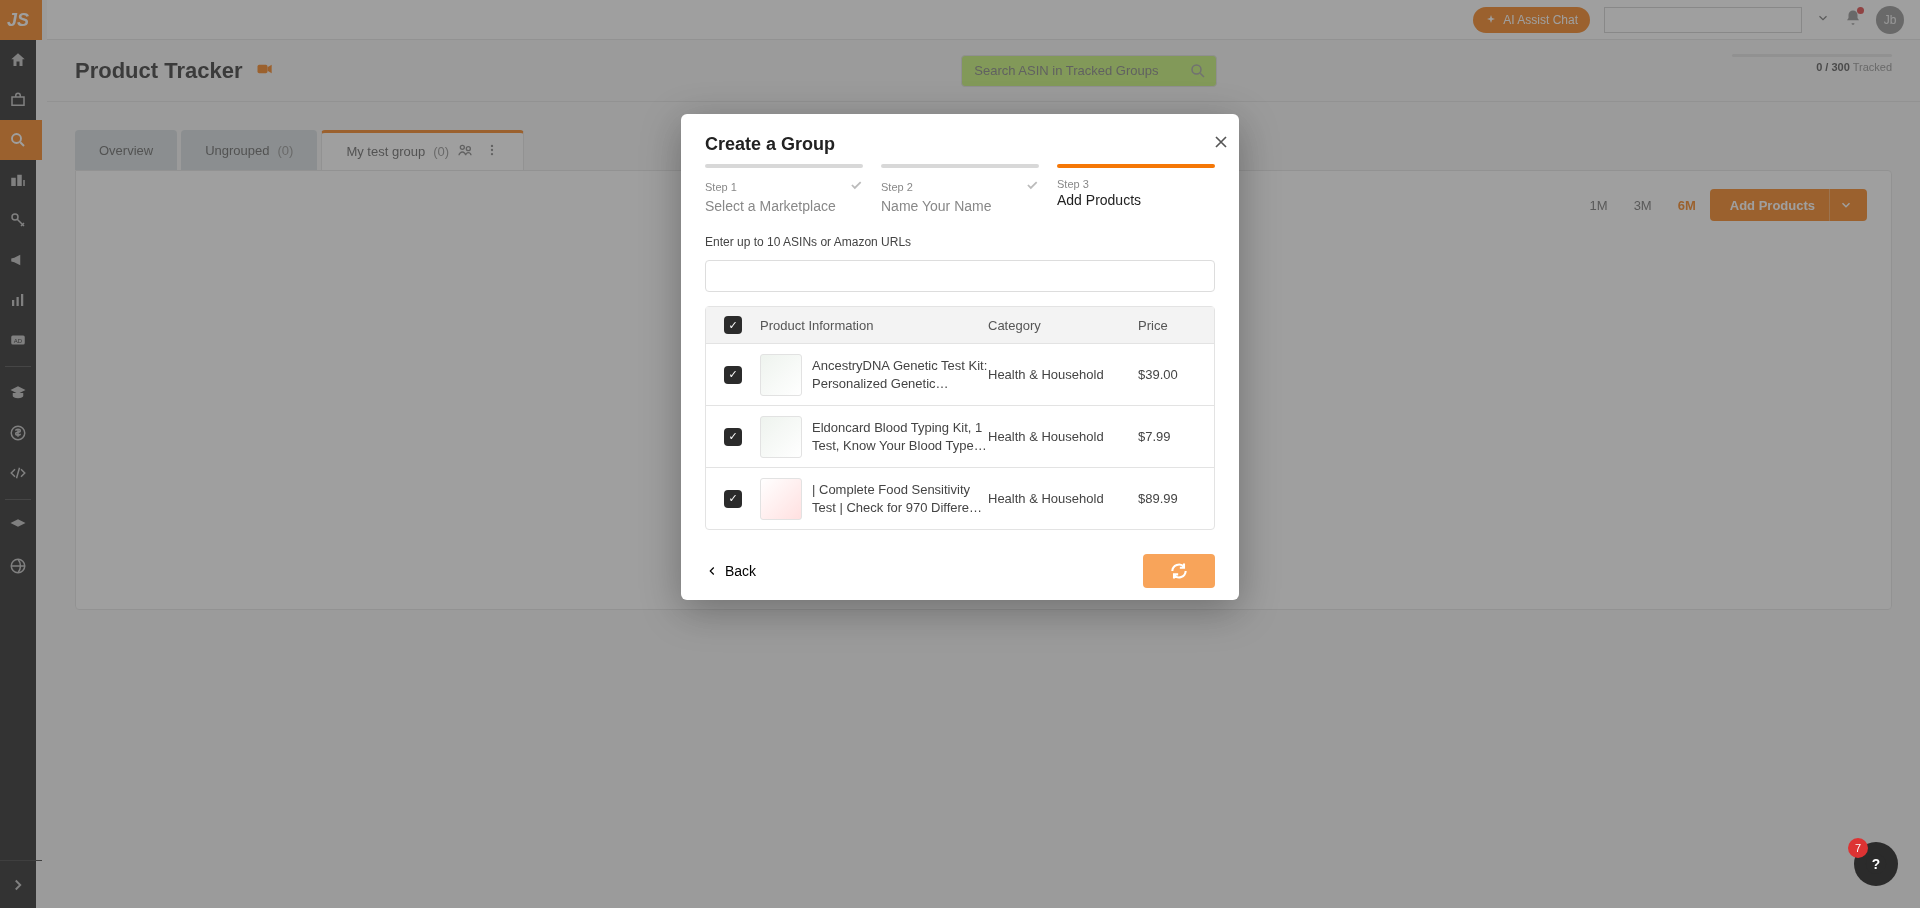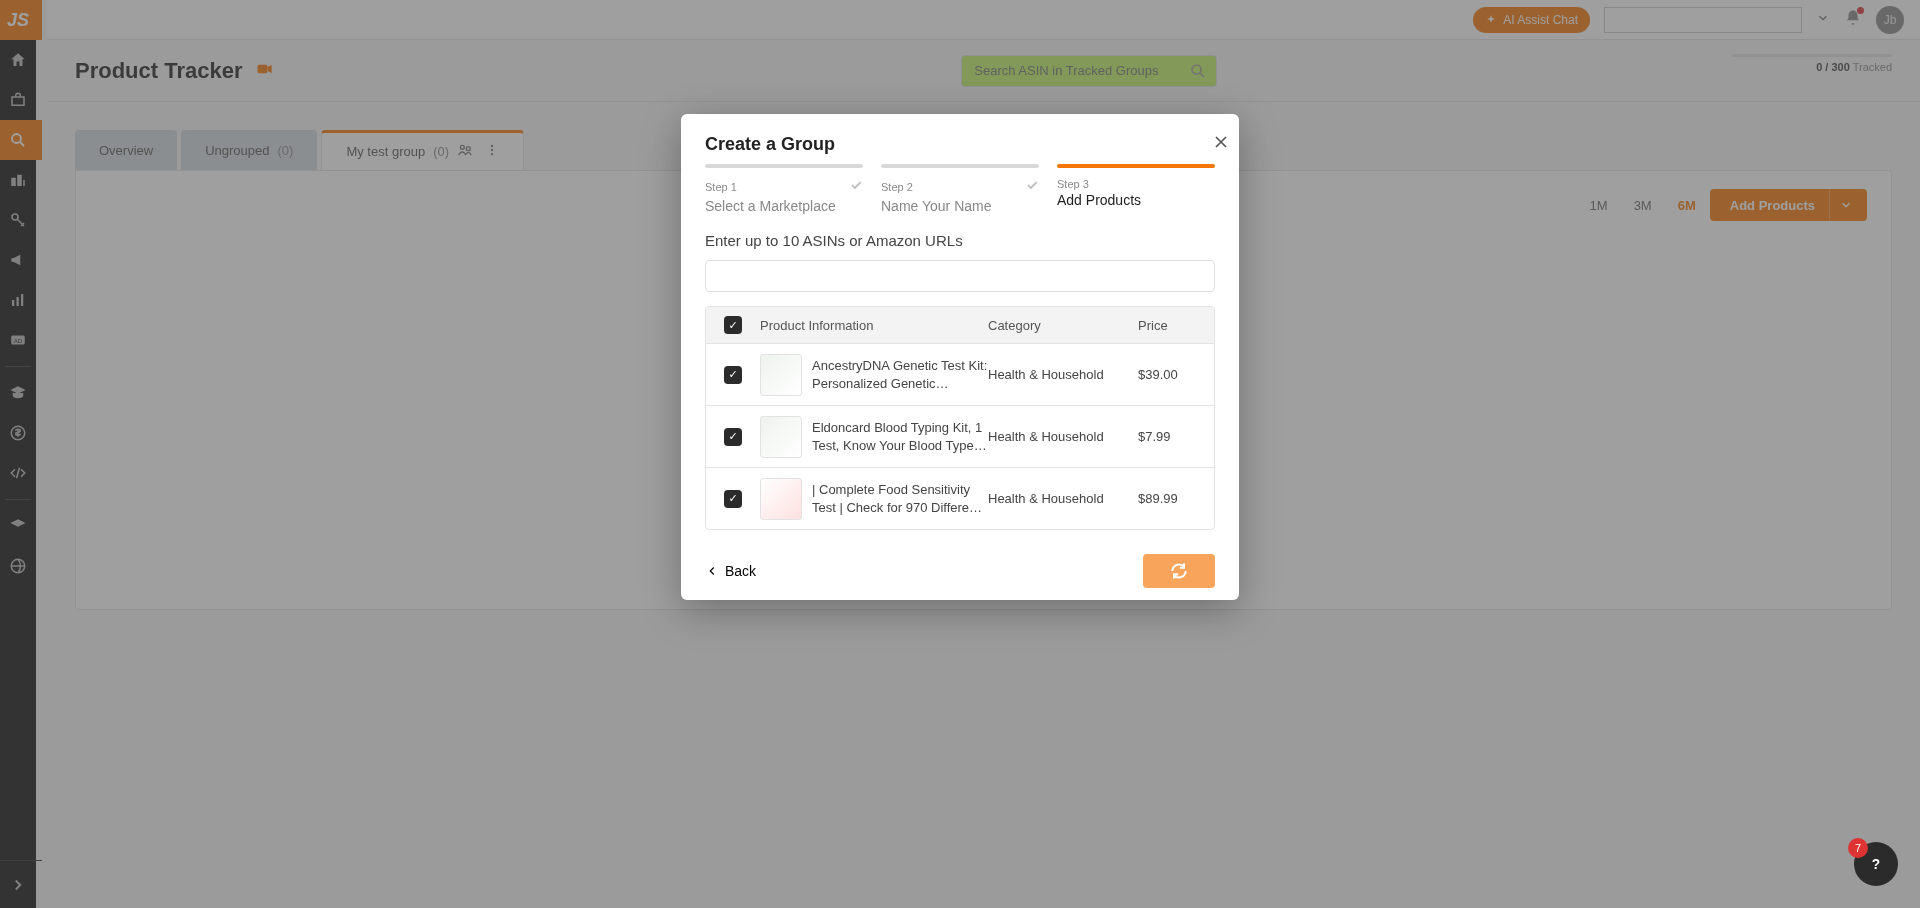--- a/index.html
+++ b/index.html
@@ -71,21 +71,21 @@
   .step{flex:1;}
   .step .bar{height:4px;background:#d8d8d8;border-radius:2px;margin-bottom:10px;}
   .step.active .bar{background:var(--orange);}
   .step .row{display:flex;align-items:center;justify-content:space-between;}
   .step .num{font-size:11px;color:#888;}
   .step .chk{color:#bbb;}
   .step .name{font-size:14px;color:#888;margin-top:2px;}
   .step.active .name{color:#222;font-weight:500;}
 
   .m-body{padding:4px 12px 0 24px;overflow-y:auto;flex:1;position:relative;}
-  .m-body label.cap{font-size:15px;color:#444;}
+  .m-body label.cap{font-size:12px;color:#444;}
   .asin-input{width:calc(100% - 12px);height:32px;border:1px solid #ddd;border-radius:4px;margin:10px 0 14px 0;padding:0 10px;}
   .hide-rec{color:var(--orange);font-size:13px;font-weight:500;display:flex;align-items:center;gap:4px;margin-bottom:10px;}
 
   .ptable{border:1px solid var(--border);border-radius:4px;width:calc(100% - 12px);}
   .pth{display:flex;align-items:center;background:#f3f3f3;height:36px;font-size:13px;color:#555;}
   .col-chk{width:54px;display:flex;justify-content:center;}
   .col-info{flex:1;padding-left:0;}
   .col-cat{width:150px;}
   .col-price{width:76px;}
   .prow{display:flex;align-items:center;min-height:62px;border-top:1px solid var(--border);font-size:13px;color:#444;}

